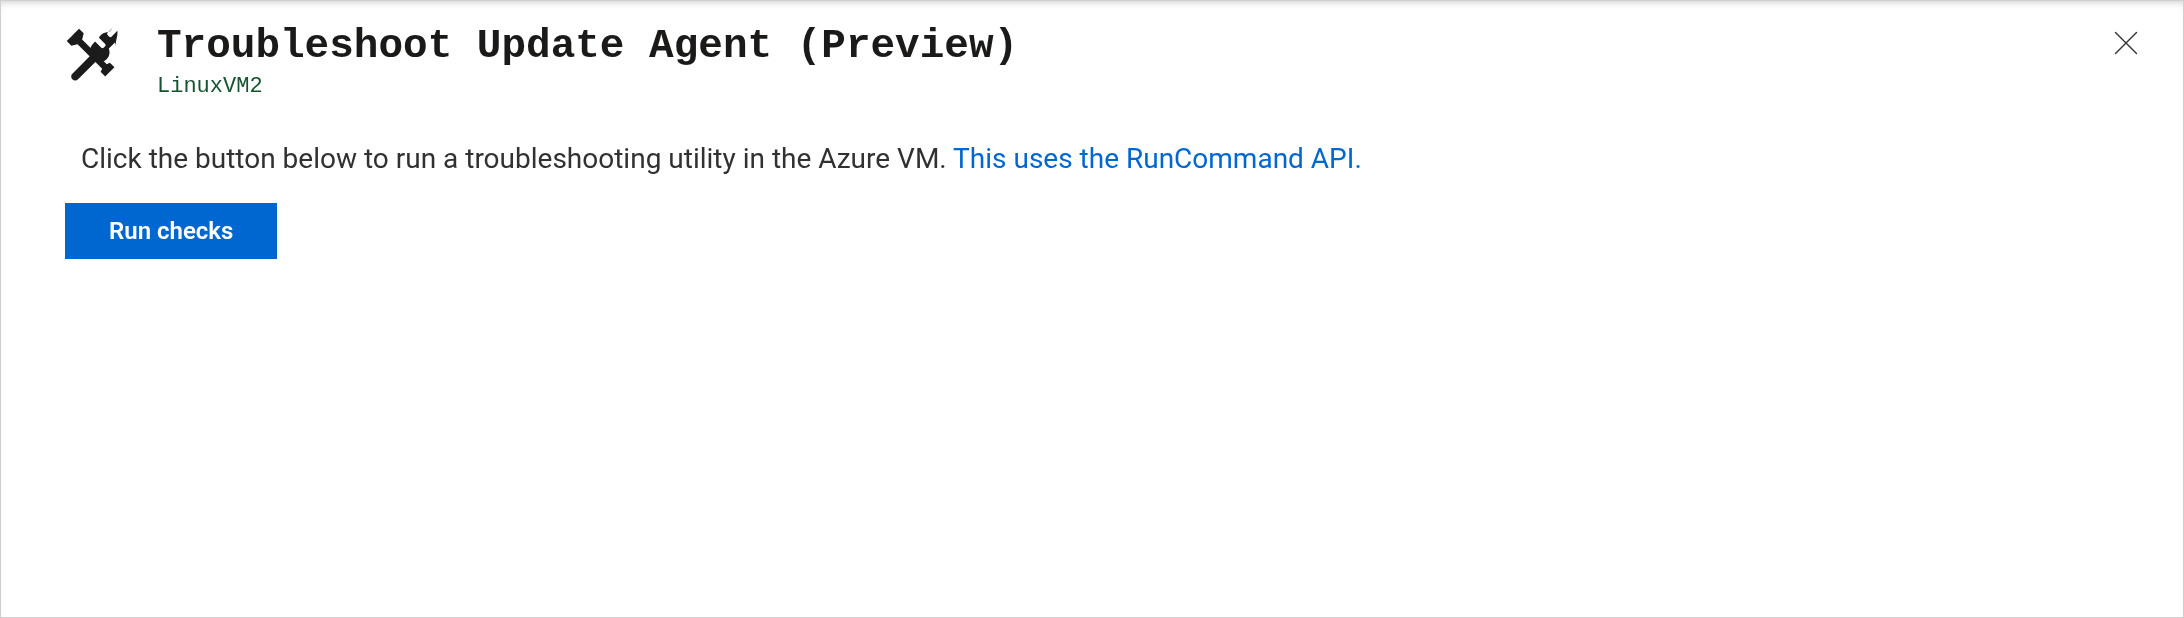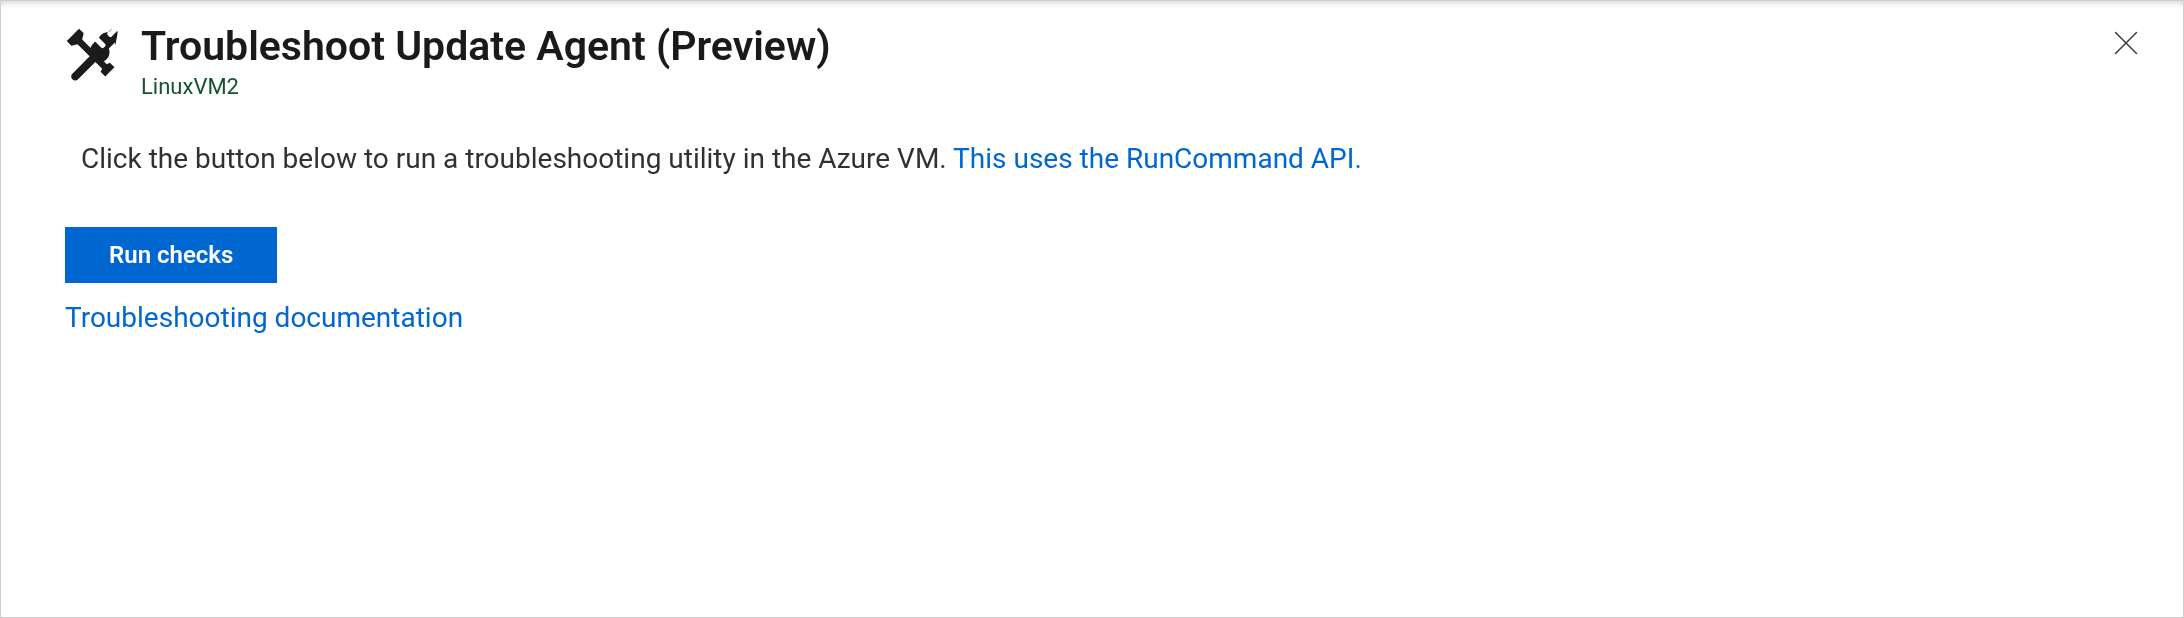--- a/index.html
+++ b/index.html
@@ -16,21 +16,22 @@
       width: 2184px;
       height: 618px;
       padding: 20px 40px 40px 64px;
       position: relative;
       border: 1px solid #d0d0d0;
       box-shadow: inset 0 6px 8px -6px rgba(0,0,0,0.25);
     }
     .header-row {
       display: flex;
       align-items: flex-start;
-      gap: 20px;
+      gap: 36px;
+      font-family: Liberation Mono, monospace;
     }
     .header-icon {
       width: 56px;
       height: 56px;
       flex-shrink: 0;
       margin-top: 6px;
     }
     .header-icon svg {
       width: 100%;
       height: 100%;
@@ -78,21 +79,21 @@
       color: #323130;
       line-height: 1.42;
       margin-left: 16px;
     }
     .description a {
       color: #0067d1;
       text-decoration: none;
       cursor: pointer;
     }
     .run-btn {
-      margin-top: 48px;
+      margin-top: 24px;
       background: #0067d1;
       color: #ffffff;
       border: none;
       font-size: 24px;
       font-weight: 600;
       padding: 14px 44px;
       cursor: pointer;
       font-family: inherit;
     }
     .doc-link {
@@ -154,16 +155,15 @@
     </div>
   </div>
 
   <div class="content">
     <p class="description">
       <span>Click the button below to run a troubleshooting utility in the Azure VM. </span><a href="#">This uses the RunCommand API.</a><br>
     </p>
 
     <button class="run-btn">Run checks</button>
     <br>
-    <a href="#" class="doc-link">Troubleshooting documentation</a>
   </div>
 
 </div>
 
 </body></html>

